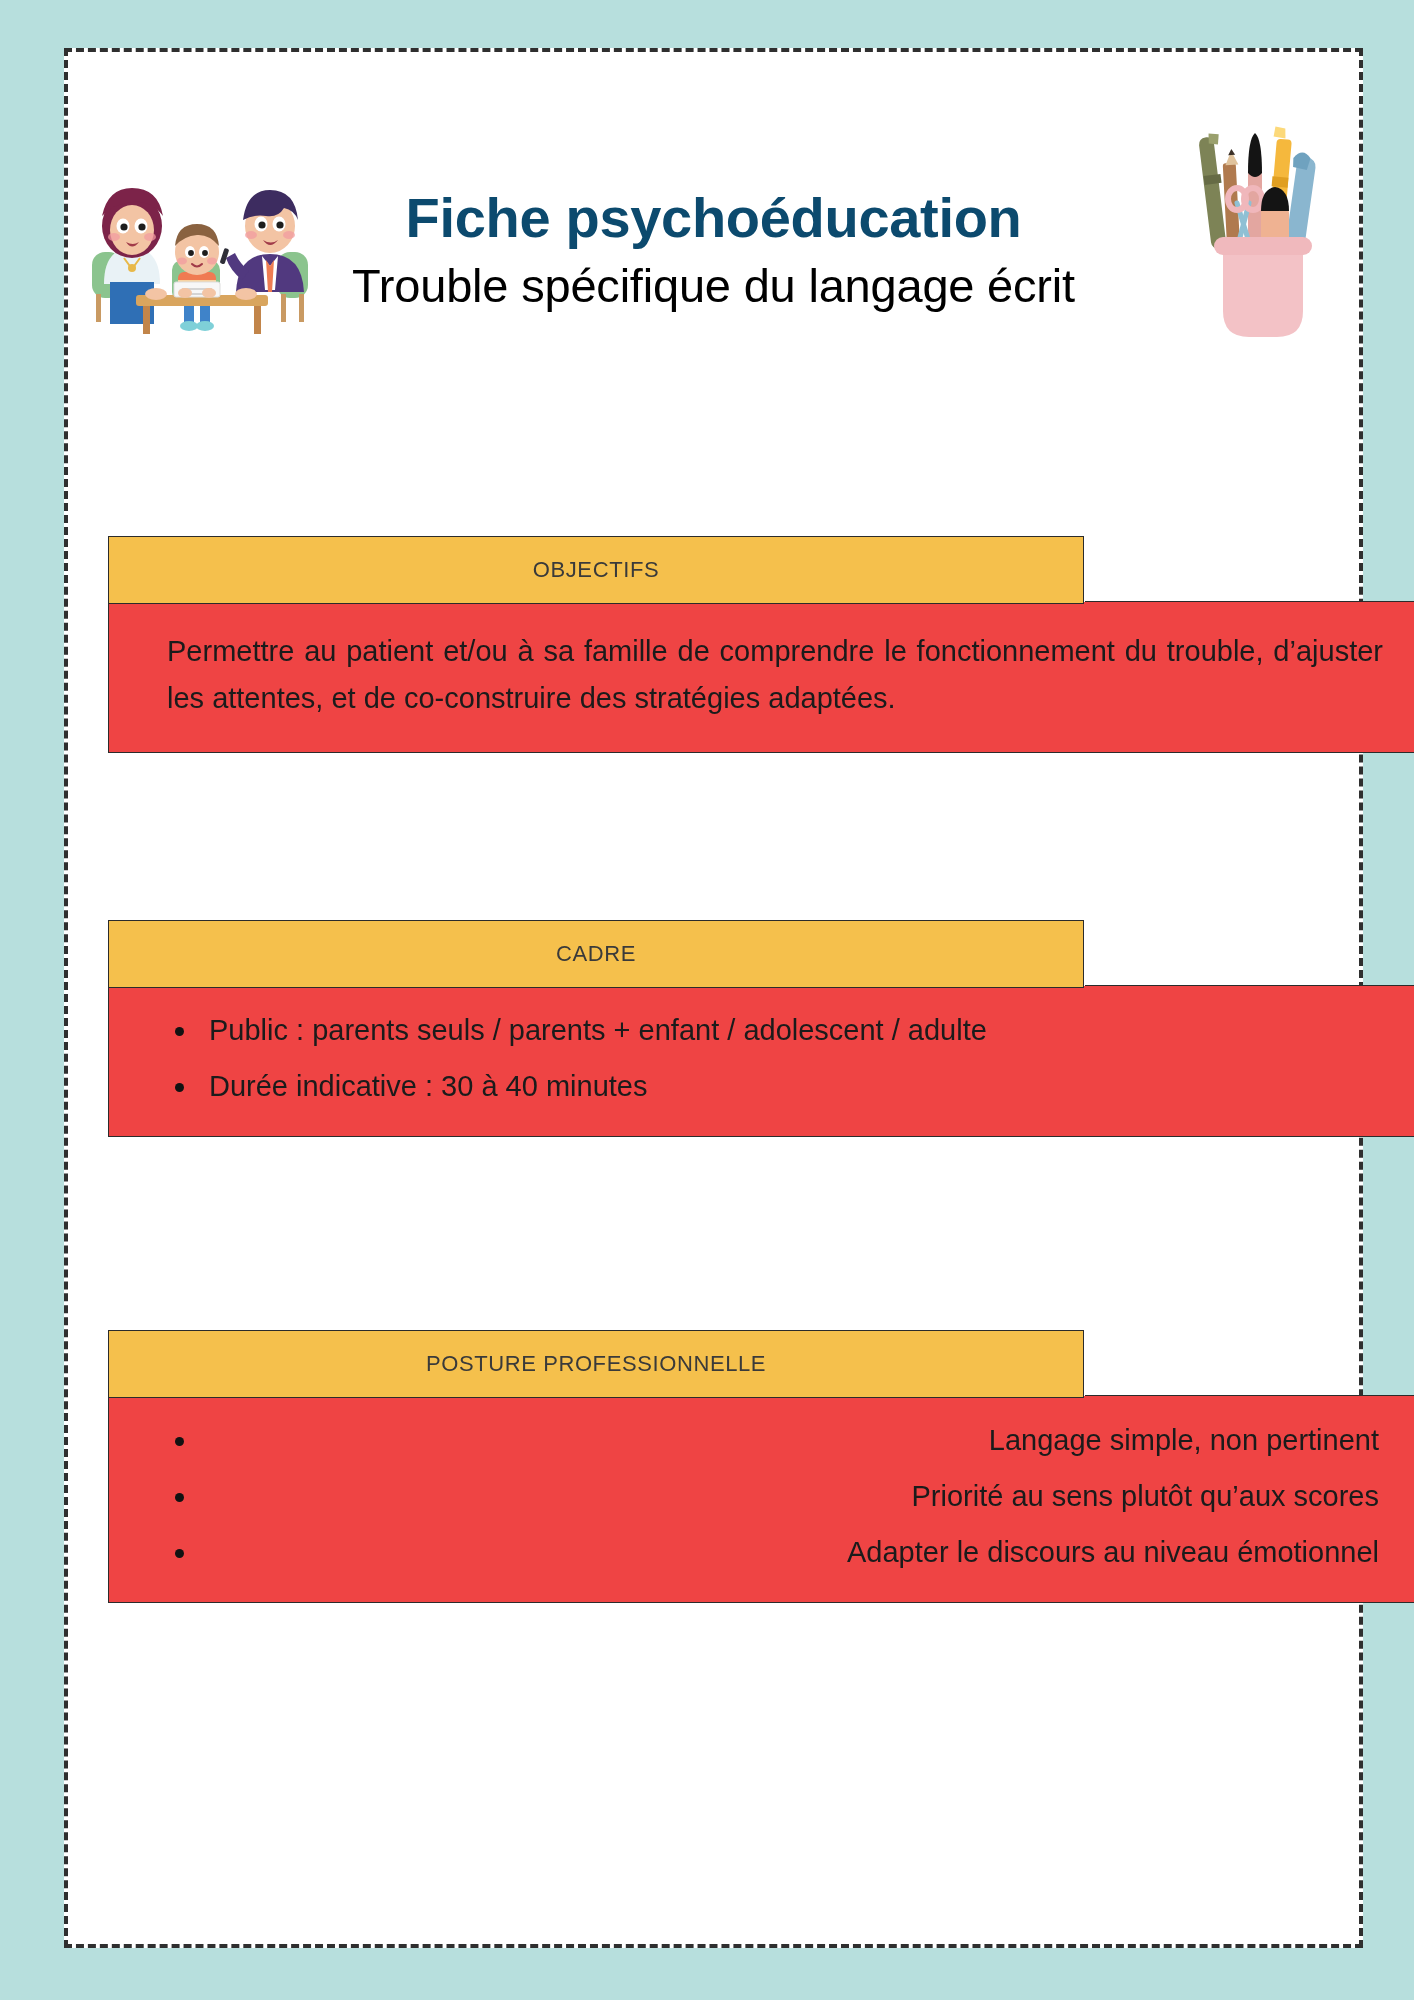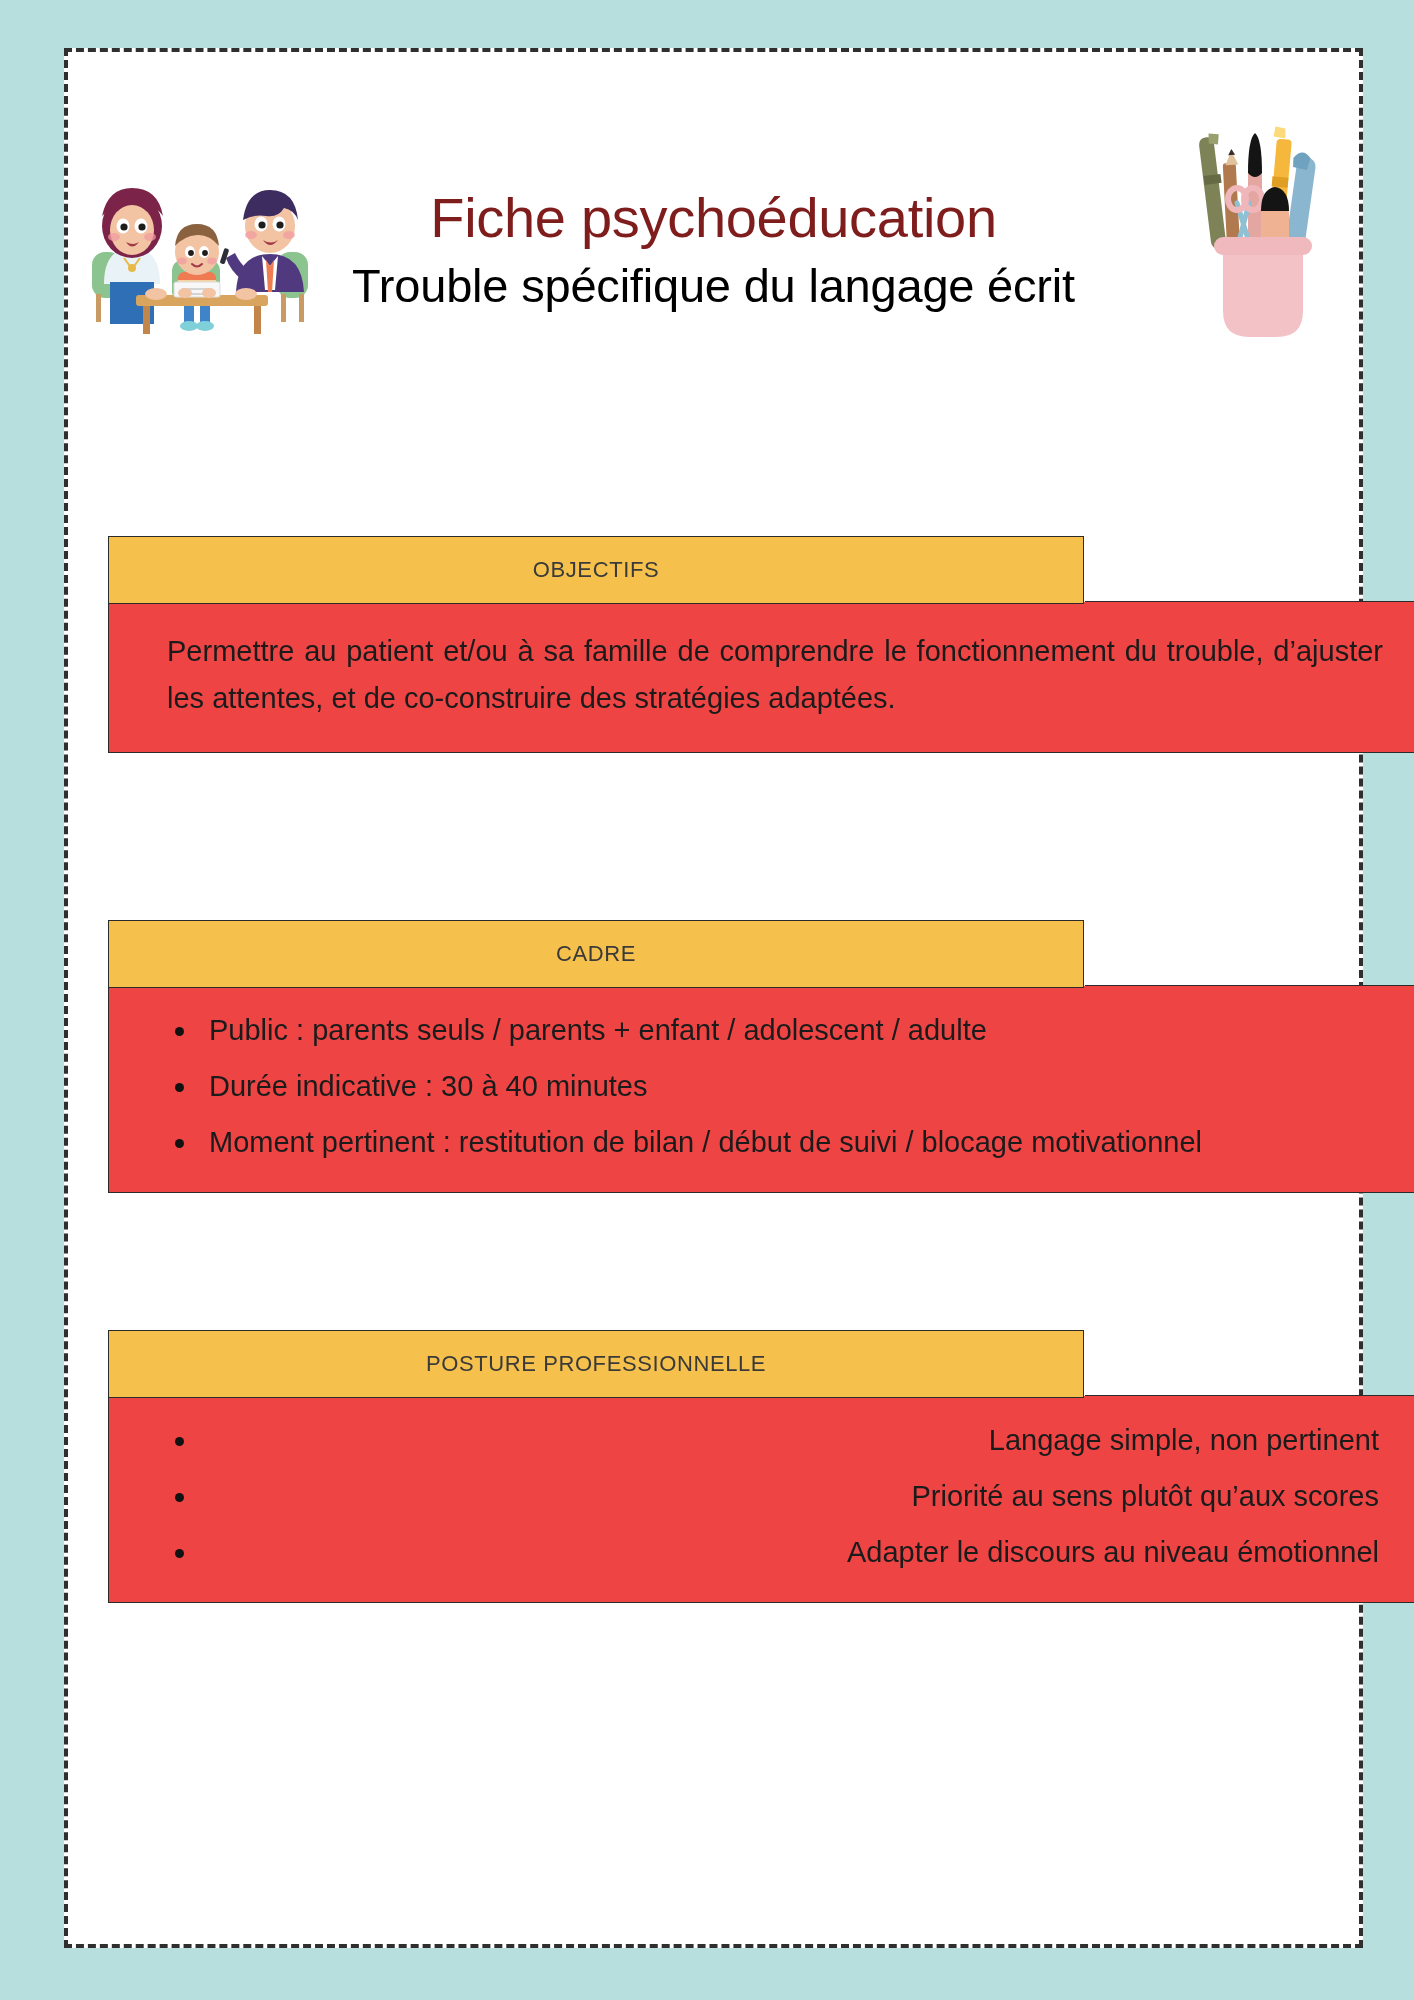--- a/index.html
+++ b/index.html
@@ -58,23 +58,23 @@
   
   #title-block {
     position: absolute;
     left: 200px;
     right: 200px;
     top: 135px;
     text-align: center;
   }
   #doc-title {
     font-size: 56px;
-    font-weight: 400;
+    font-weight: 700;
     line-height: 1.12;
-    color: #7f1d1d;
+    color: #0c4a6e;
     letter-spacing: -0.3px;
     white-space: nowrap;
   }
   #doc-subtitle {
     font-size: 47px;
     font-weight: 400;
     line-height: 1.28;
     color: #000000;
     margin-top: 6px;
     letter-spacing: -0.2px;
@@ -325,21 +325,20 @@
   </div>
 
   <div class="section" id="section-cadre">
     <div class="section-header">
       <span class="section-header-label">CADRE</span>
     </div>
     <div class="section-body">
       <ul class="body-list">
         <li>Public : parents seuls / parents + enfant / adolescent / adulte</li>
         <li>Durée indicative : 30 à 40 minutes</li>
-        <li class="justified">Moment pertinent : restitution de bilan / début de suivi / blocage motivationnel</li>
       </ul>
     </div>
   </div>
 
   <div class="section" id="section-posture">
     <div class="section-header">
       <span class="section-header-label">POSTURE PROFESSIONNELLE</span>
     </div>
     <div class="section-body">
       <ul class="body-list">

